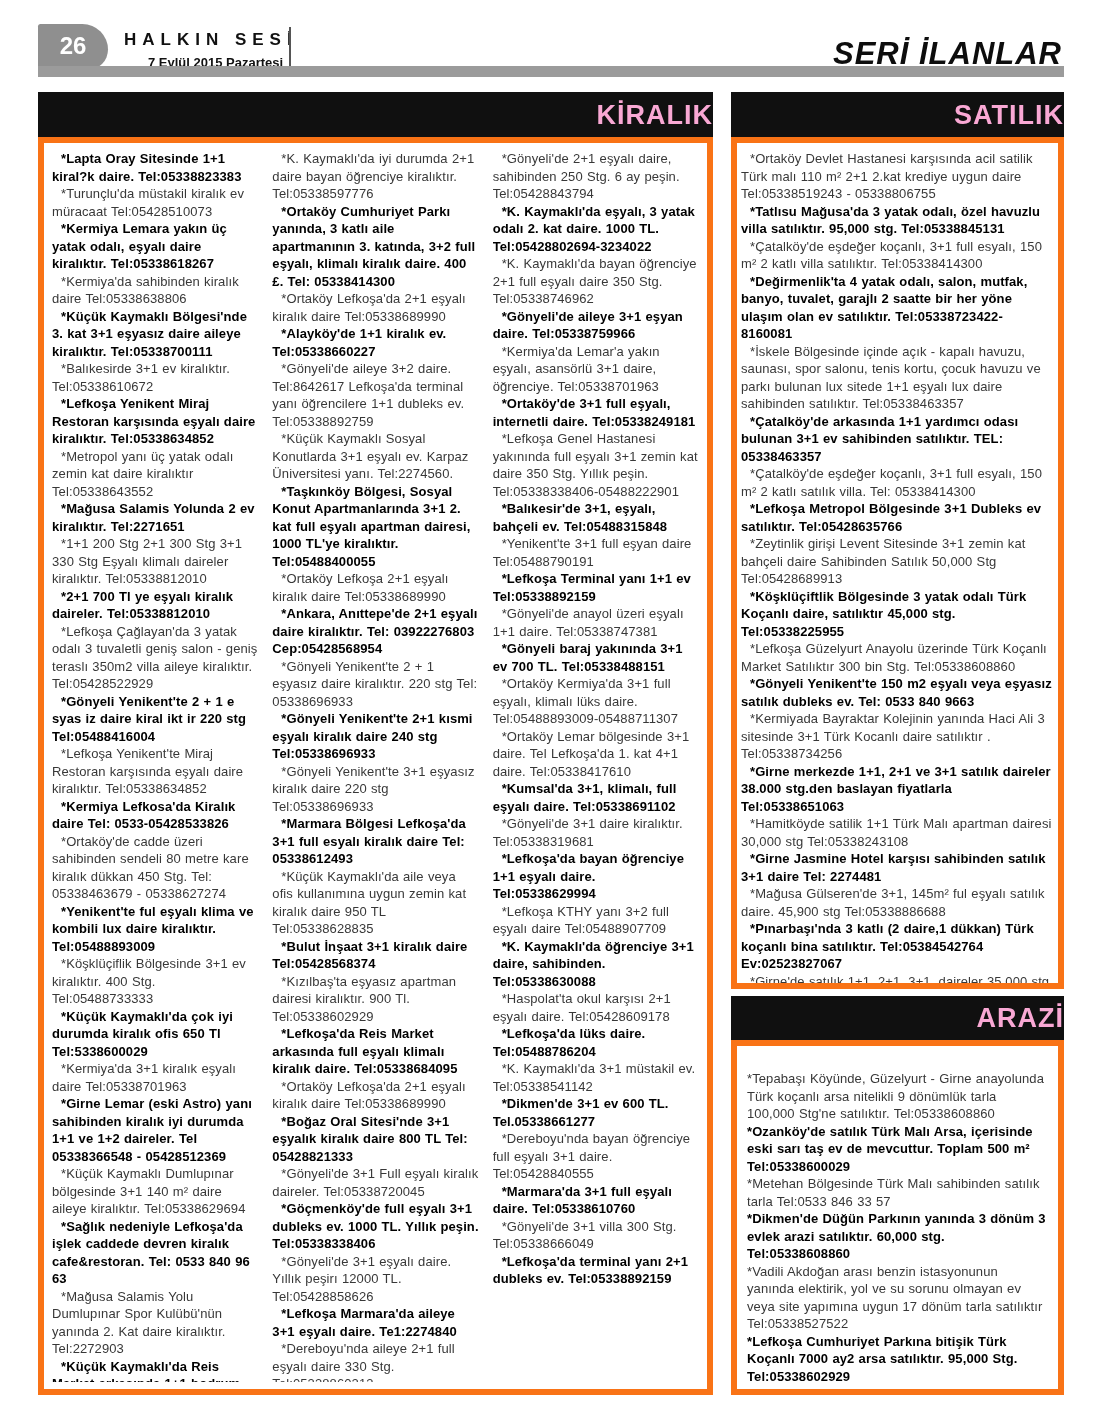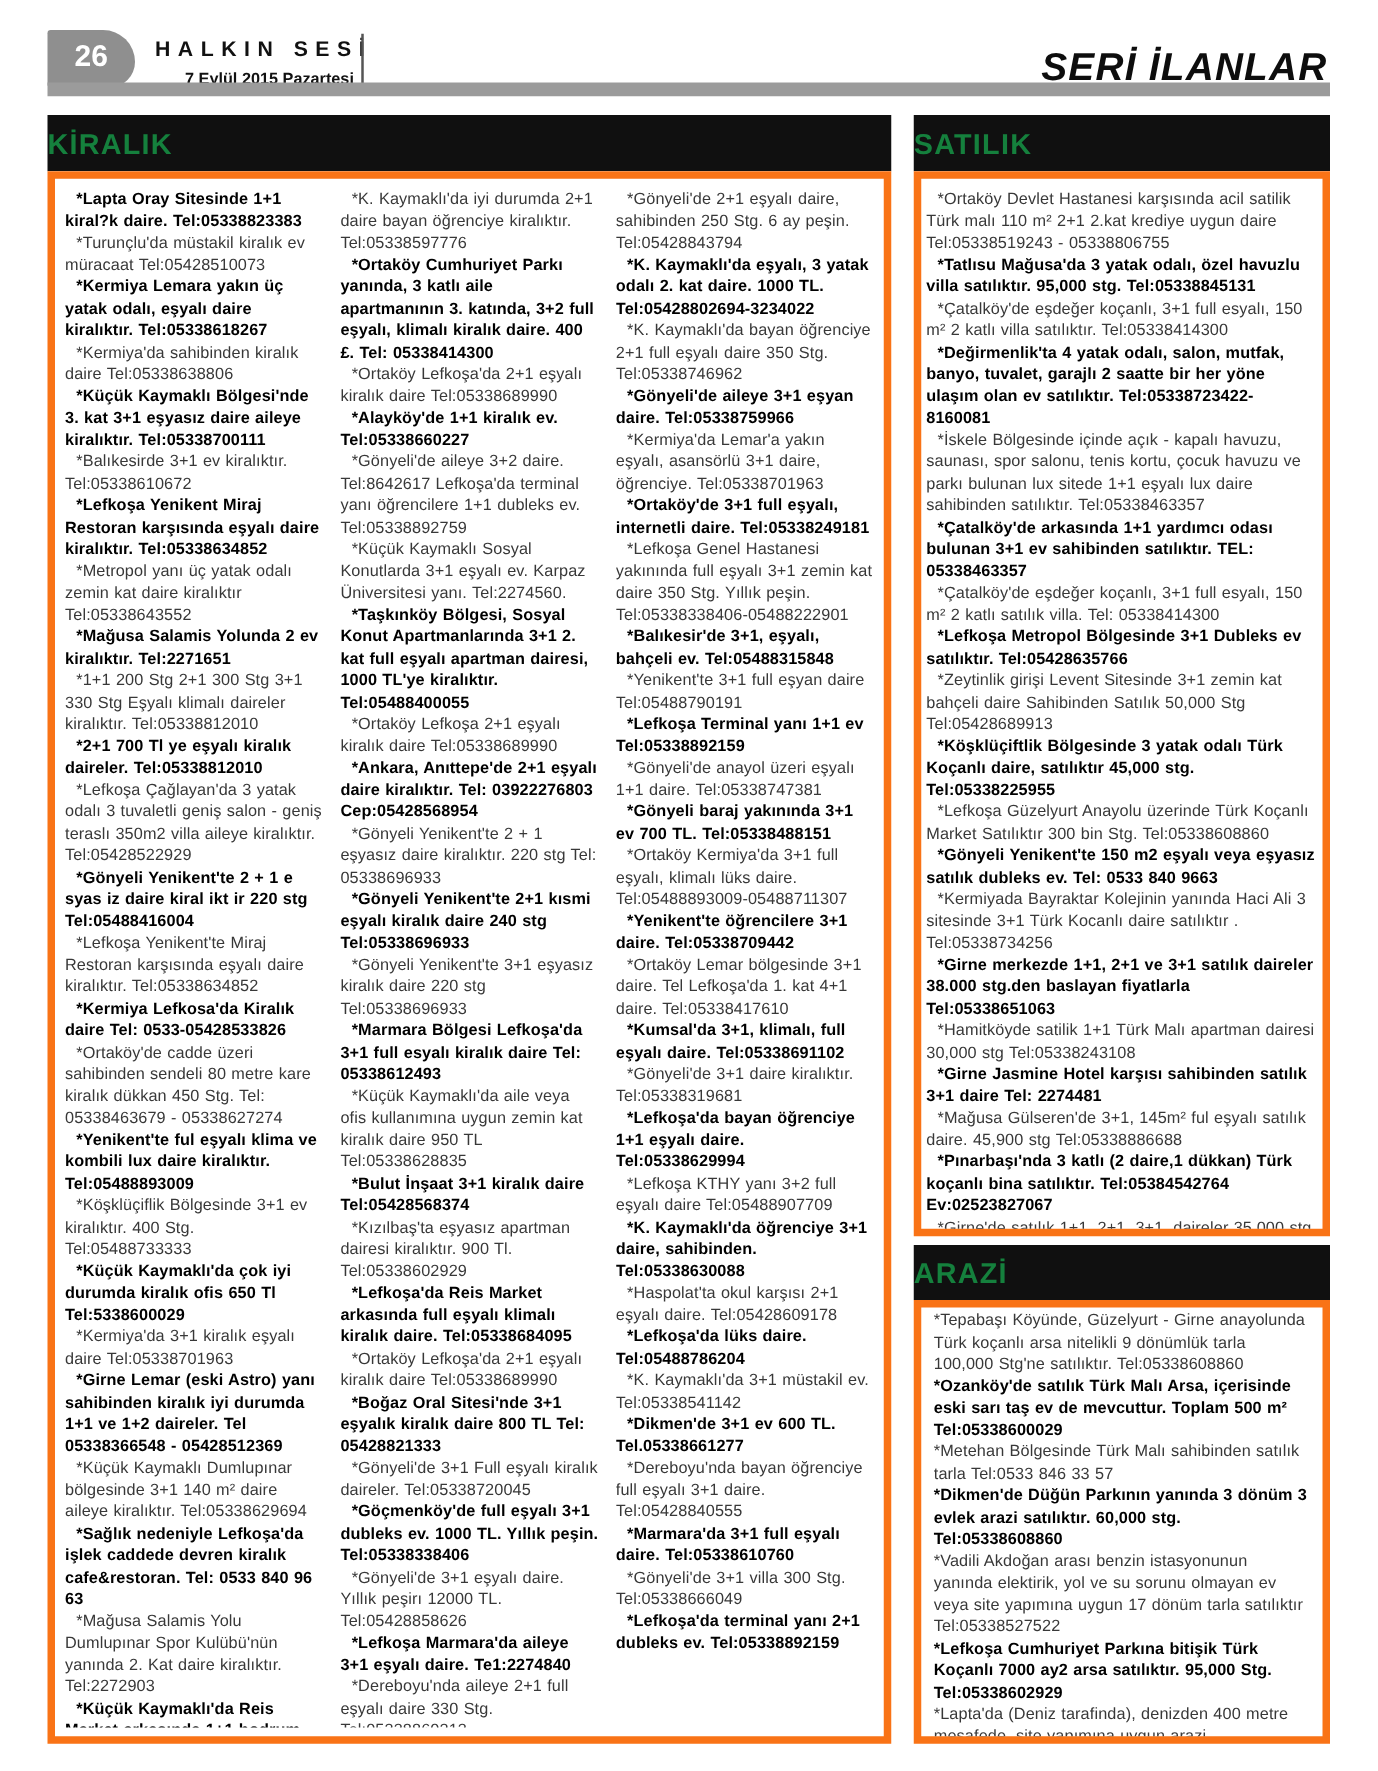--- a/index.html
+++ b/index.html
@@ -12,31 +12,31 @@
             color:#fff; font-weight:700; font-size:24px; line-height:44px; text-align:center; }
   .paper-name { position:absolute; left:124px; top:30px; font-weight:700; font-size:17px;
                 letter-spacing:6px; color:#111; white-space:nowrap; }
   .paper-date { position:absolute; left:148px; top:55px; font-weight:700; font-size:13px; color:#111; }
   .mast-divider { position:absolute; left:289px; top:27px; width:2px; height:44px; background:#555; }
   .seri-title { position:absolute; right:40px; top:36px; font-weight:700; font-style:italic;
                 font-size:31px; letter-spacing:1px; color:#0d0d0d; white-space:nowrap; }
   .gray-bar { position:absolute; left:38px; top:66px; width:1026px; height:11px; background:#9b9b9b; }
 
   
-  .section-bar { position:absolute; background:#101010; color:#15803d; text-align:left;
-                 font-weight:700; font-size:23px; letter-spacing:1px; height:45px; line-height:46px; }
+  .section-bar { position:absolute; background:#101010; color:#f9a8d4; text-align:right;
+                 font-weight:700; font-size:27px; letter-spacing:1px; height:45px; line-height:46px; }
   #bar-kiralik { left:38px; top:92px; width:675px; }
   #bar-satilik { left:731px; top:92px; width:333px; }
   #bar-arazi   { left:731px; top:996px; width:333px; height:44px; line-height:45px; }
 
   
   .content-box { position:absolute; border:6px solid #f97316; background:#fff; overflow:hidden; }
   #box-kiralik { left:38px; top:137px; width:675px; height:1258px; padding:7px 8px; }
   #box-satilik { left:731px; top:137px; width:333px; height:852px; padding:7px 4px; }
-  #box-arazi   { left:731px; top:1040px; width:333px; height:355px; padding:1px 10px; }
+  #box-arazi   { left:731px; top:1040px; width:333px; height:355px; padding:24px 10px; }
 
   .cols { display:flex; gap:14px; height:100%; }
   .ads-col { flex:1 1 0; overflow:hidden; }
 
   .ad { font-size:13px; line-height:17.5px; color:#383838; text-indent:9px;
         letter-spacing:0.1px; word-spacing:0.5px; }
   .ad.bold { font-weight:700; color:#000; }
   #box-arazi .ad { text-indent:0; }
 </style>
 </head>
@@ -125,21 +125,20 @@
           <p class="ad bold">*Gönyeli'de aileye 3+1 eşyan daire. Tel:05338759966</p>
           <p class="ad">*Kermiya'da Lemar'a yakın eşyalı, asansörlü 3+1 daire, öğrenciye. Tel:05338701963</p>
           <p class="ad bold">*Ortaköy'de 3+1 full eşyalı, internetli daire. Tel:05338249181</p>
           <p class="ad">*Lefkoşa Genel Hastanesi yakınında full eşyalı 3+1 zemin kat daire 350 Stg. Yıllık peşin. Tel:05338338406-05488222901</p>
           <p class="ad bold">*Balıkesir'de 3+1, eşyalı, bahçeli ev. Tel:05488315848</p>
           <p class="ad">*Yenikent'te 3+1 full eşyan daire Tel:05488790191</p>
           <p class="ad bold">*Lefkoşa Terminal yanı 1+1 ev Tel:05338892159</p>
           <p class="ad">*Gönyeli'de anayol üzeri eşyalı 1+1 daire. Tel:05338747381</p>
           <p class="ad bold">*Gönyeli baraj yakınında 3+1 ev 700 TL. Tel:05338488151</p>
           <p class="ad">*Ortaköy Kermiya'da 3+1 full eşyalı, klimalı lüks daire. Tel:05488893009-05488711307</p>
-          <p class="ad bold">*Yenikent'te öğrencilere 3+1 daire. Tel:05338709442</p>
           <p class="ad">*Ortaköy Lemar bölgesinde 3+1 daire. Tel Lefkoşa'da 1. kat 4+1 daire. Tel:05338417610</p>
           <p class="ad bold">*Kumsal'da 3+1, klimalı, full eşyalı daire. Tel:05338691102</p>
           <p class="ad">*Gönyeli'de 3+1 daire kiralıktır. Tel:05338319681</p>
           <p class="ad bold">*Lefkoşa'da bayan öğrenciye 1+1 eşyalı daire. Tel:05338629994</p>
           <p class="ad">*Lefkoşa KTHY yanı 3+2 full eşyalı daire Tel:05488907709</p>
           <p class="ad bold">*K. Kaymaklı'da öğrenciye 3+1 daire, sahibinden. Tel:05338630088</p>
           <p class="ad">*Haspolat'ta okul karşısı 2+1 eşyalı daire. Tel:05428609178</p>
           <p class="ad bold">*Lefkoşa'da lüks daire. Tel:05488786204</p>
           <p class="ad">*K. Kaymaklı'da 3+1 müstakil ev. Tel:05338541142</p>
           <p class="ad bold">*Dikmen'de 3+1 ev 600 TL. Tel.05338661277</p>

